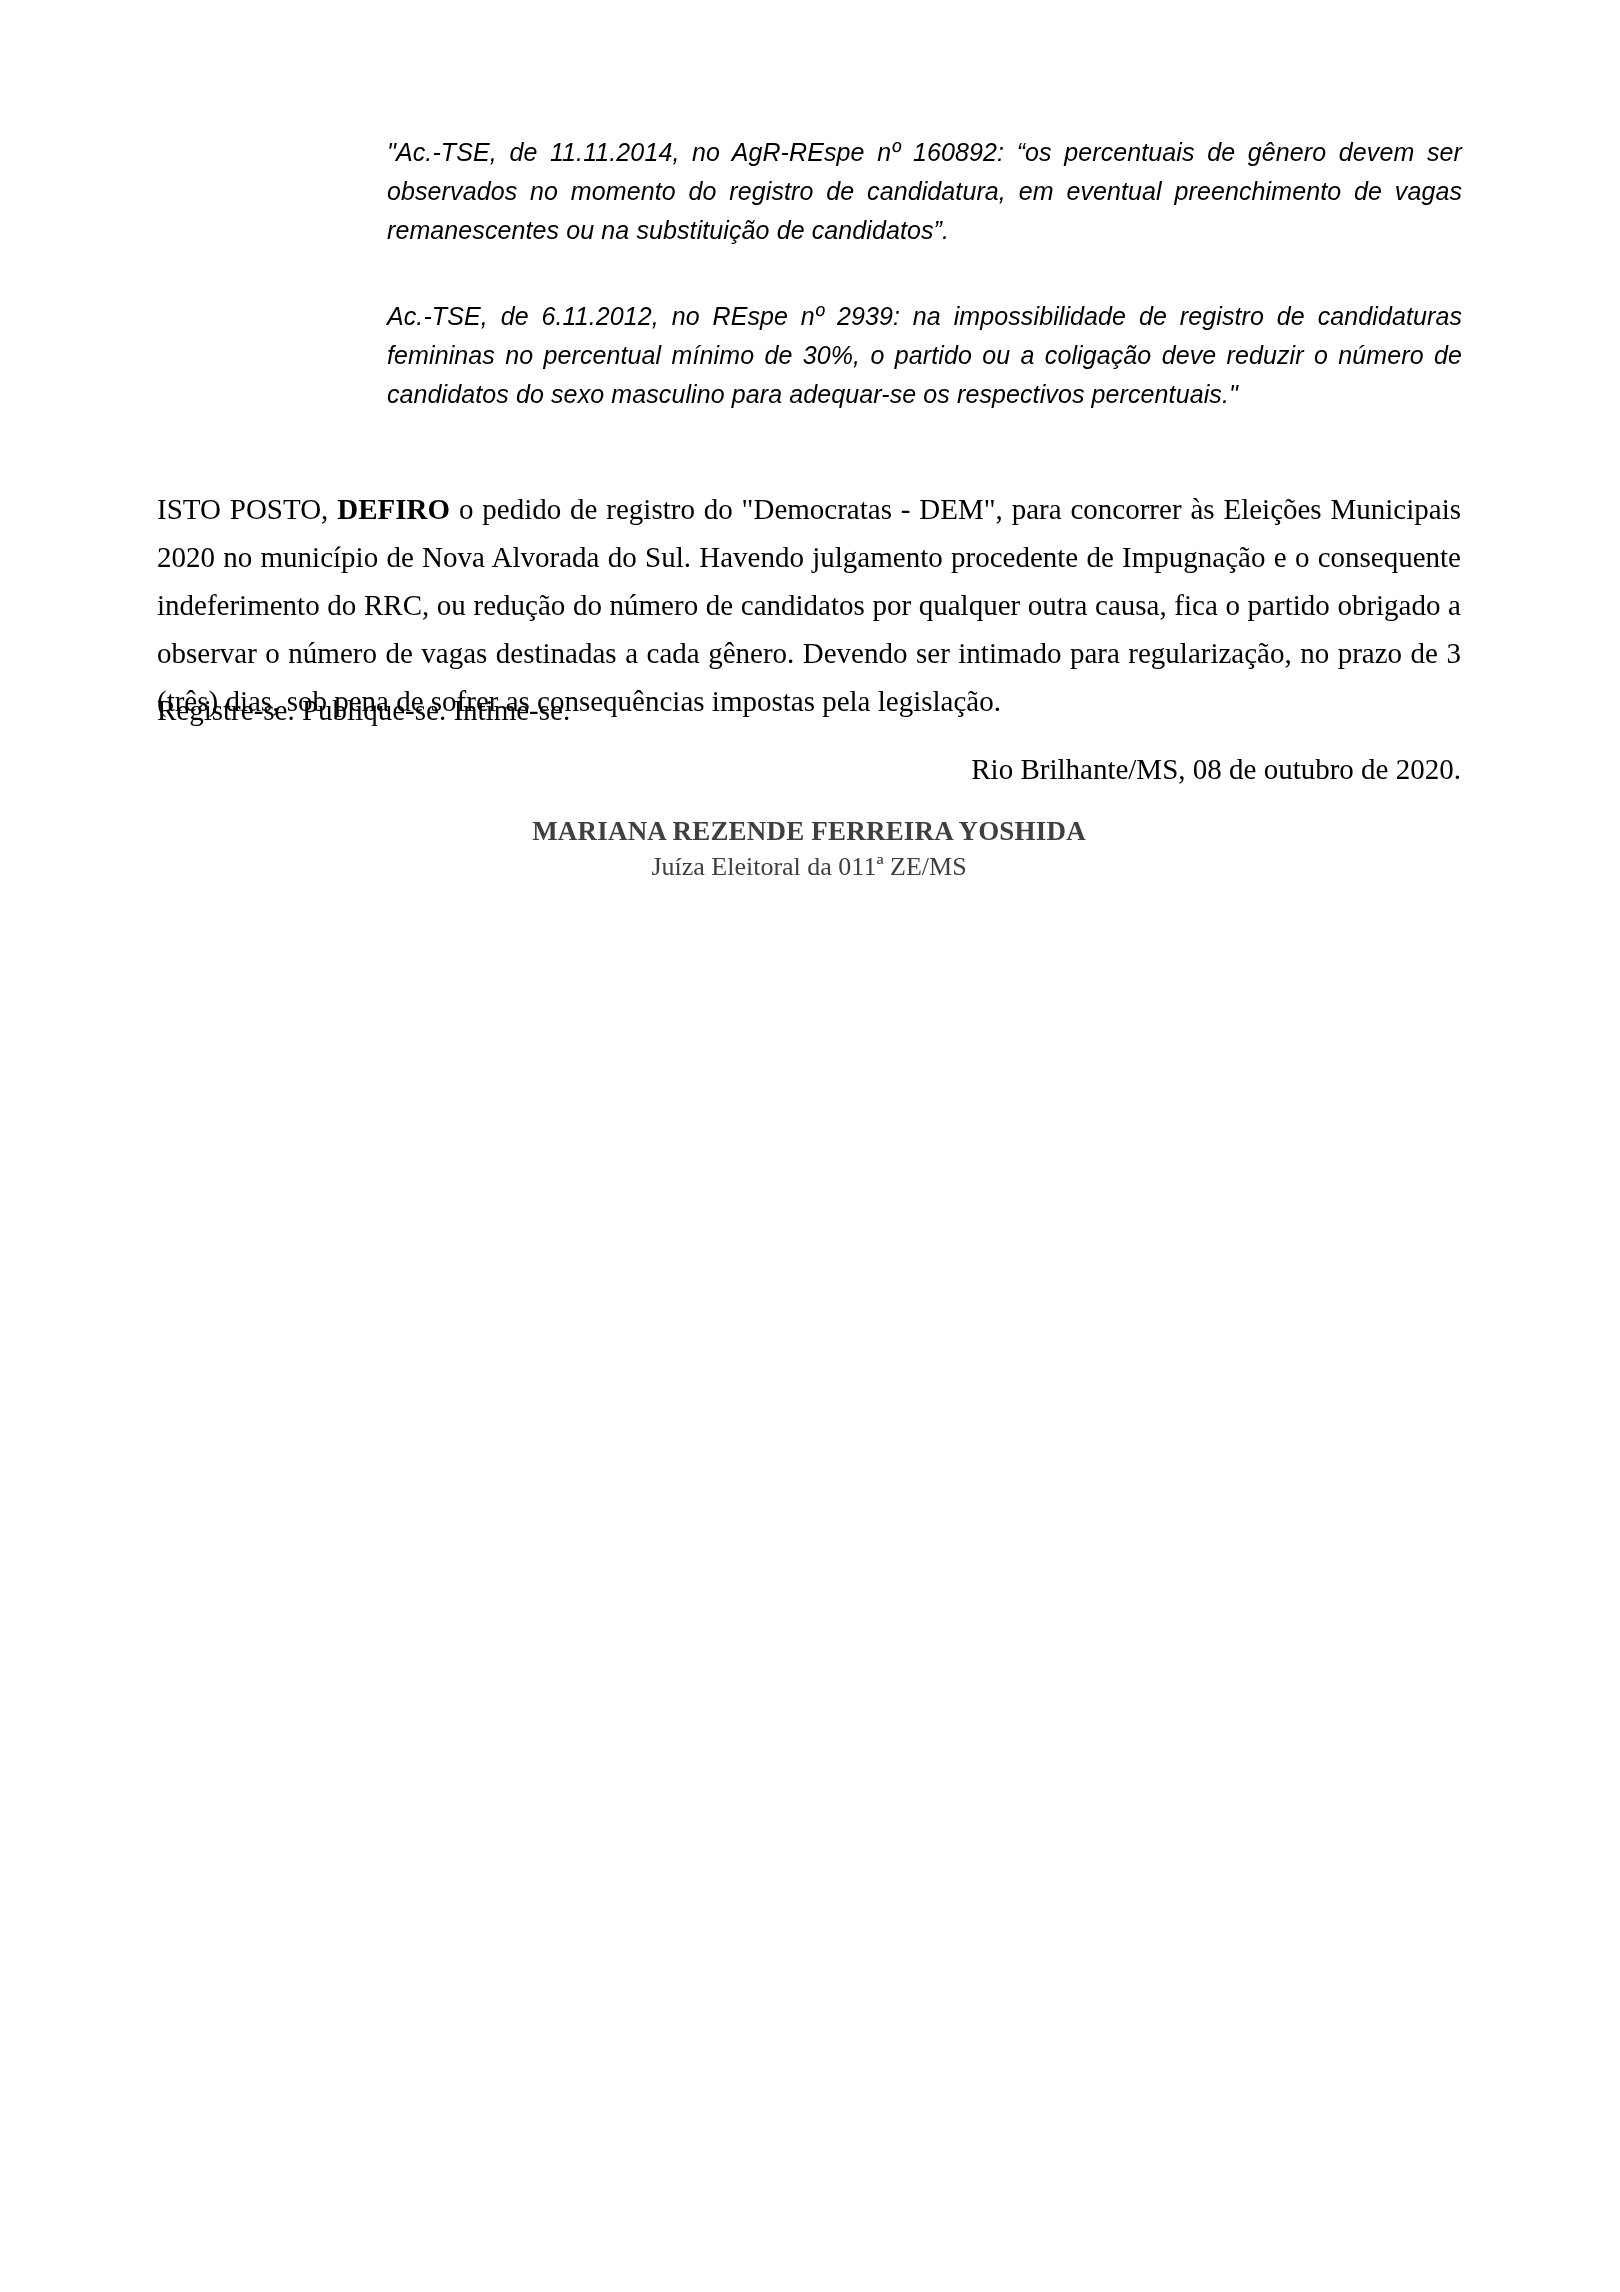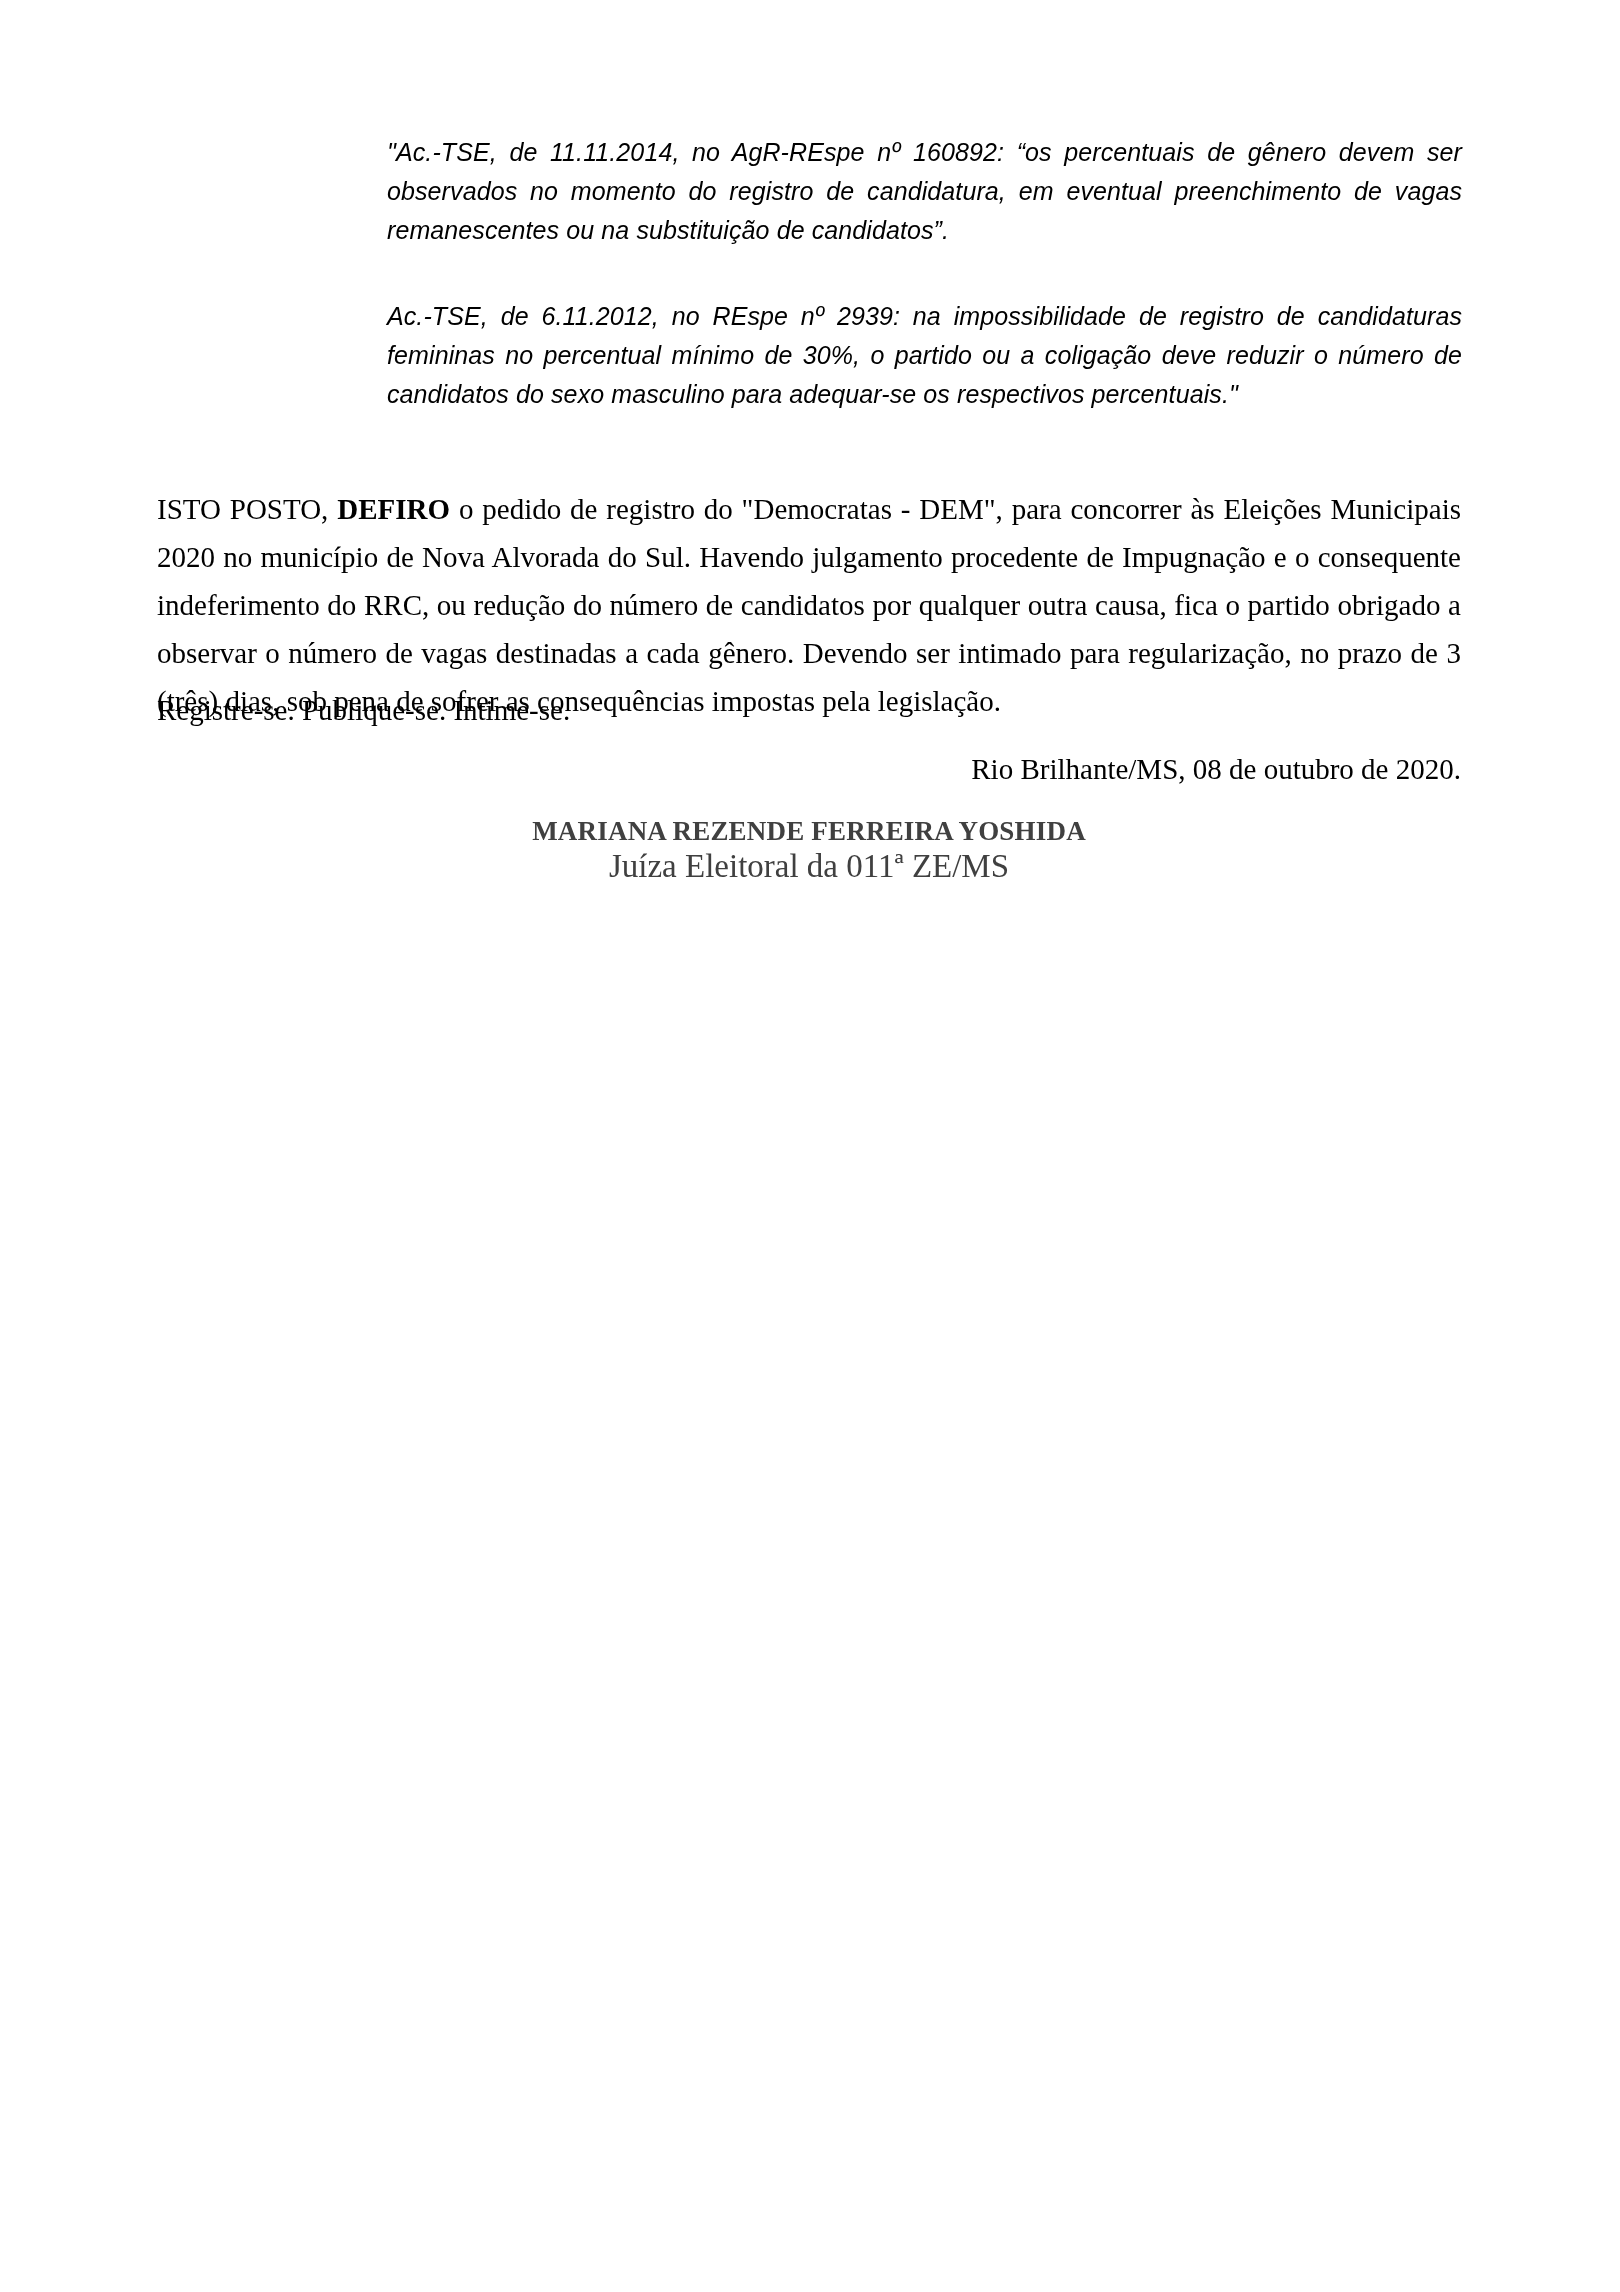--- a/index.html
+++ b/index.html
@@ -69,21 +69,21 @@
   }
   #signature-name {
     top: 814px;
     font-size: 27px;
     font-weight: bold;
     line-height: 35px;
     letter-spacing: 0.2px;
   }
   #signature-role {
     top: 849px;
-    font-size: 33px;
+    font-size: 26px;
     line-height: 35px;
   }
 </style>
 </head>
 <body>
 
 <div class="page">
   <div class="content">
 
     <p class="quote-block" id="quote-1">"Ac.-TSE, de 11.11.2014, no AgR-REspe nº 160892: “os percentuais de gênero devem ser observados no momento do registro de candidatura, em eventual preenchimento de vagas remanescentes ou na substituição de candidatos”.</p>

